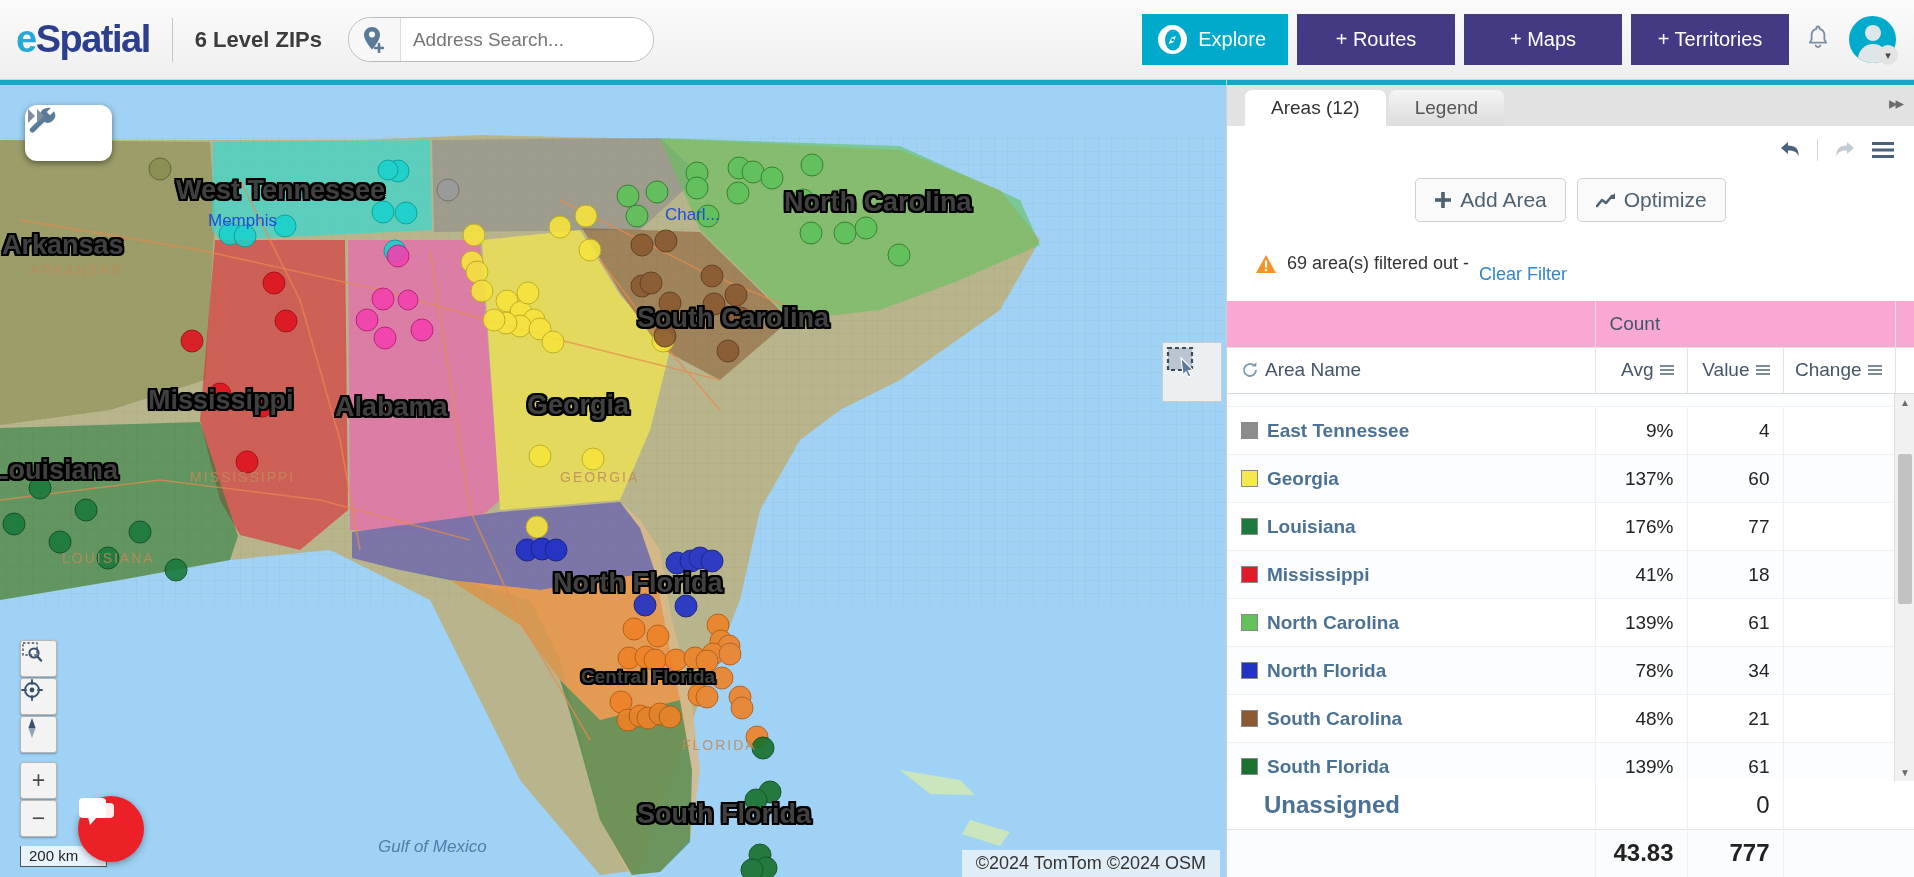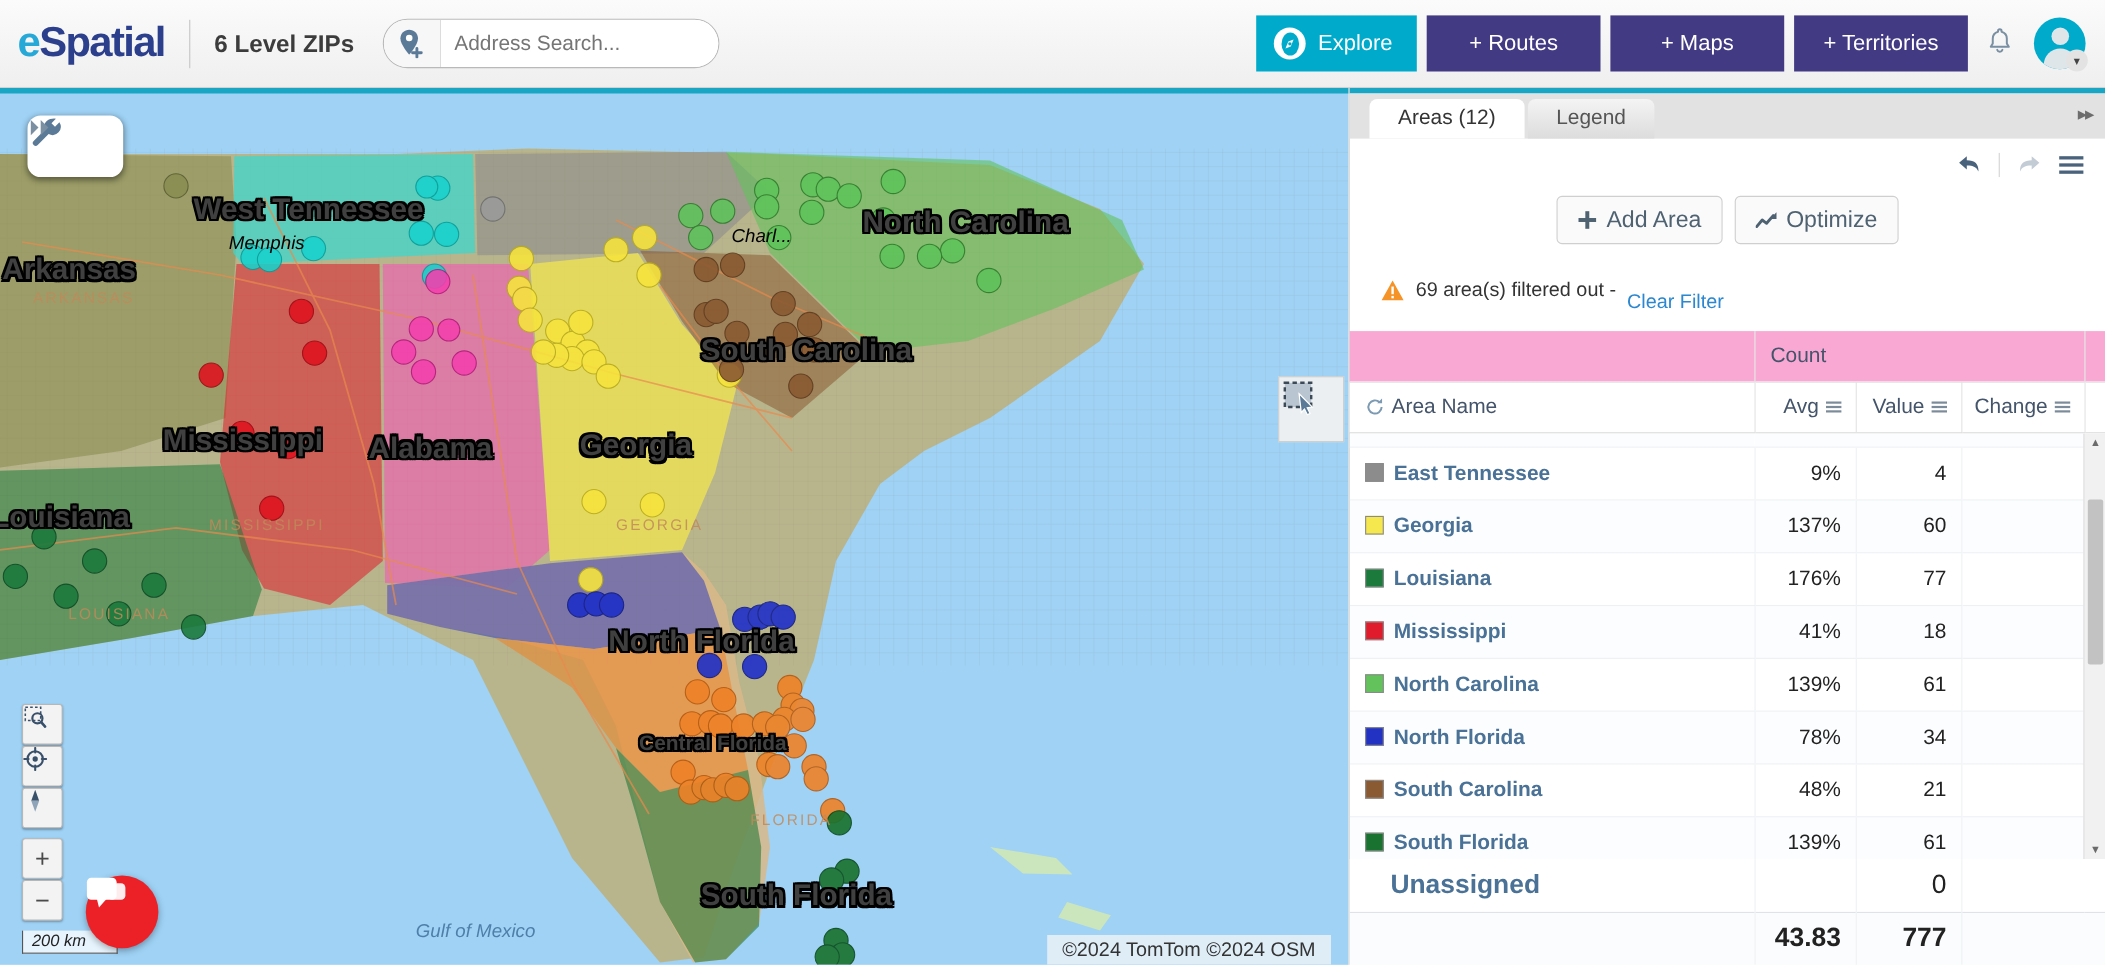--- a/index.html
+++ b/index.html
@@ -100,22 +100,22 @@
   .map svg { position: absolute; top: 0; left: 0; }
 
   .maplabel {
     position: absolute; font-weight: bold; color: #404040;
     text-shadow: -2px -2px 0 #000, 2px -2px 0 #000, -2px 2px 0 #000,
                  2px 2px 0 #000, 0 2px 0 #000, 2px 0 0 #000,
                  0 -2px 0 #000, -2px 0 0 #000;
     white-space: nowrap; pointer-events: none; z-index: 22;
   }
   .citylabel {
-    position: absolute; color: #000000; font-size: 17px;
-    font-style: italic; pointer-events: none; z-index: 21;
+    position: absolute; color: #1d4ed8; font-size: 17px;
+    pointer-events: none; z-index: 21;
   }
   .statelabel {
     position: absolute; color: #c08a5a; font-size: 14px;
     letter-spacing: 2px; pointer-events: none; z-index: 21; opacity: .85;
   }
   .sealabel {
     position: absolute; color: #4f7fa8; font-size: 17px;
     font-style: italic; pointer-events: none; z-index: 21;
   }
 
@@ -136,30 +136,30 @@
     position: absolute; left: 20px; z-index: 30;
     width: 37px; height: 37px; background: #f3f3f3;
     border: 1px solid #b7b7b7; border-radius: 3px;
     display: flex; align-items: center; justify-content: center;
     cursor: pointer; box-shadow: 0 1px 2px rgba(0,0,0,.3);
     font-size: 23px; color: #4a4a4a; line-height: 1;
   }
   .scalebar {
     position: absolute; left: 20px; bottom: 10px; z-index: 30;
     background: rgba(255,255,255,.75); border: 1px solid #555;
-    border-top: 0; padding: 1px 28px 2px 8px; font-size: 15px; color: #222; font-style: italic;
+    border-top: 0; padding: 1px 28px 2px 8px; font-size: 15px; color: #222;
   }
   .chatbubble {
     position: absolute; left: 78px; bottom: 15px; z-index: 32;
     width: 66px; height: 66px; border-radius: 50%; background: #ec2127;
     display: flex; align-items: center; justify-content: center;
     cursor: pointer; box-shadow: 0 2px 7px rgba(0,0,0,.35);
   }
   .attribution {
-    position: absolute; right: 16px; bottom: 0; z-index: 30;
+    position: absolute; right: 6px; bottom: 0; z-index: 30;
     background: rgba(232,240,247,.88); font-size: 18px; color: #333;
     padding: 3px 14px;
   }
 
   
   .panel {
     position: absolute; top: 80px; left: 1226px;
     width: 688px; height: 797px; background: #fff;
     border-left: 1px solid #cfcfcf; display: flex; flex-direction: column;
   }

